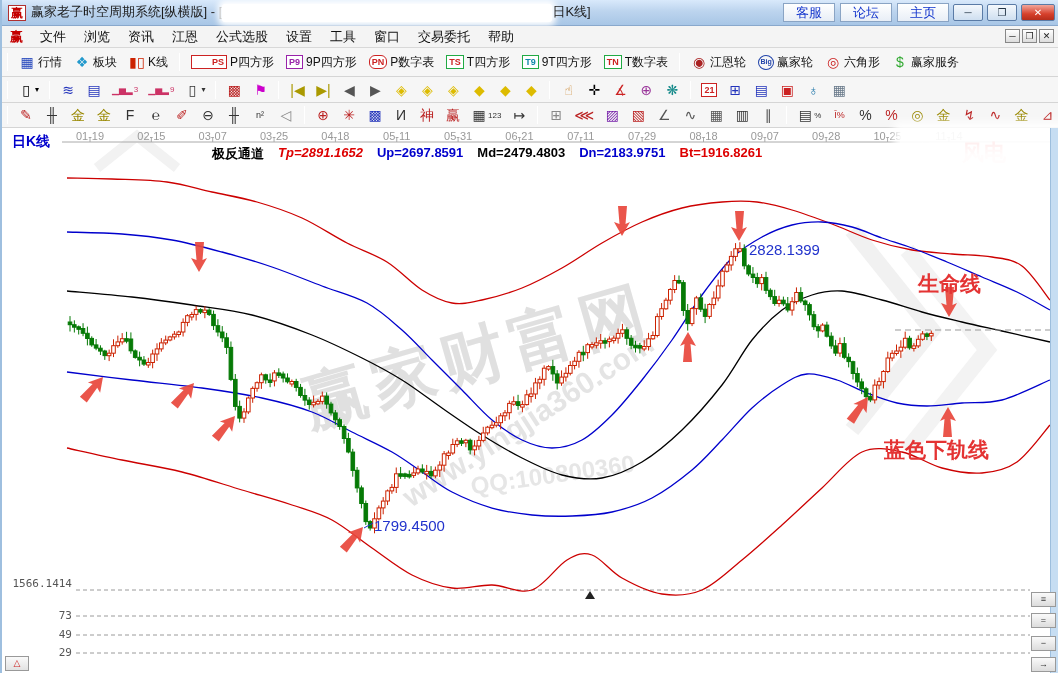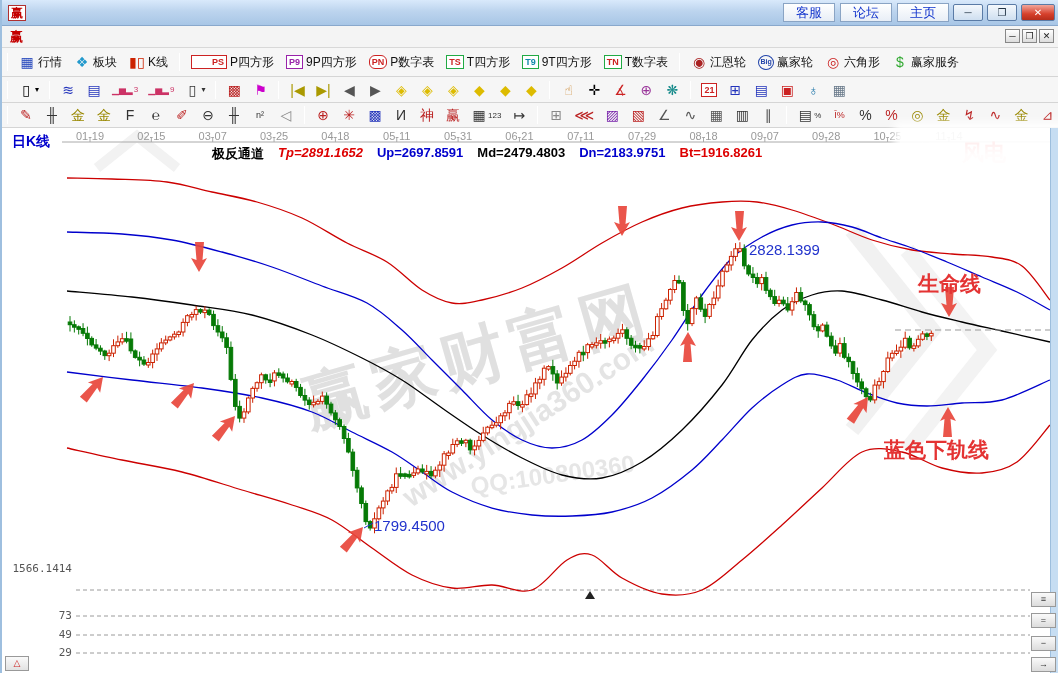--- a/index.html
+++ b/index.html
@@ -60,31 +60,35 @@
   .indrow{position:absolute;left:210px;top:17px;font-size:13px;font-weight:bold;display:flex;}
   .indrow span{margin-right:14px;}
 </style>
 </head>
 <body>
 
 <div id="win">
 
   <div class="titlebar">
     <span class="appicon">赢</span>
+    <span class="title-text">
+      <span>赢家老子时空周期系统[纵横版] - [</span><span class="censor-inline"></span><span>日K线]</span>
+    </span>
     <div style="flex:1"></div>
     <div class="tlink">客服</div>
     <div class="tlink">论坛</div>
     <div class="tlink">主页</div>
     <div class="winbtn">─</div>
     <div class="winbtn">❐</div>
     <div class="winbtn close" style="margin-right:5px">✕</div>
   </div>
 
   <div class="menubar">
     <span class="logo">赢</span>
+    <span id="menuitems"><span class="menuitem">文件</span><span class="menuitem">浏览</span><span class="menuitem">资讯</span><span class="menuitem">江恩</span><span class="menuitem">公式选股</span><span class="menuitem">设置</span><span class="menuitem">工具</span><span class="menuitem">窗口</span><span class="menuitem">交易委托</span><span class="menuitem">帮助</span></span>
     <div class="mdi">
       <div class="mdibtn">─</div>
       <div class="mdibtn">❐</div>
       <div class="mdibtn">✕</div>
     </div>
   </div>
 
   <div class="toolbar" id="tb1">
       <div class="tbsep"></div>
       <div class="tbtn">
@@ -838,21 +842,21 @@
         <span class="datelbl" style="left: 946.9px;">11-14</span>
       </div>
     <div id="annots">
         <div class="lbl" style="left: 747px; top: 113px; color: rgb(34, 51, 204); font-size: 15px;">2828.1399</div>
         <div class="lbl" style="left: 372px; top: 389px; color: rgb(34, 51, 204); font-size: 15px;">1799.4500</div>
         <div class="lbl" style="left: 960px; top: 10px; color: rgb(238, 17, 17); font-size: 22px; font-weight: bold;">风电</div>
         <div class="lbl" style="left: 916px; top: 142px; color: rgb(228, 51, 51); font-size: 21px; font-weight: bold;">生命线</div>
         <div class="lbl" style="left: 882px; top: 308px; color: rgb(228, 51, 51); font-size: 21px; font-weight: bold;">蓝色下轨线</div>
       </div>
     <div id="pricelabels">
-        <div class="pricelbl" style="top: 434px;">1566.1414</div>
+        <div class="pricelbl" style="top: 449px;">1566.1414</div>
         <div class="pricelbl" style="top: 481px;">73</div>
         <div class="pricelbl" style="top: 500px;">49</div>
         <div class="pricelbl" style="top: 518px;">29</div>
       </div>
 
     <div class="censor" style="left:898px;top:0;width:160px;height:38px;"></div>
     <div class="censor" style="left:925px;top:26px;width:133px;height:26px;opacity:.85;"></div>
 
     <div class="vstrip"></div>
     <div id="cornerbtns">

